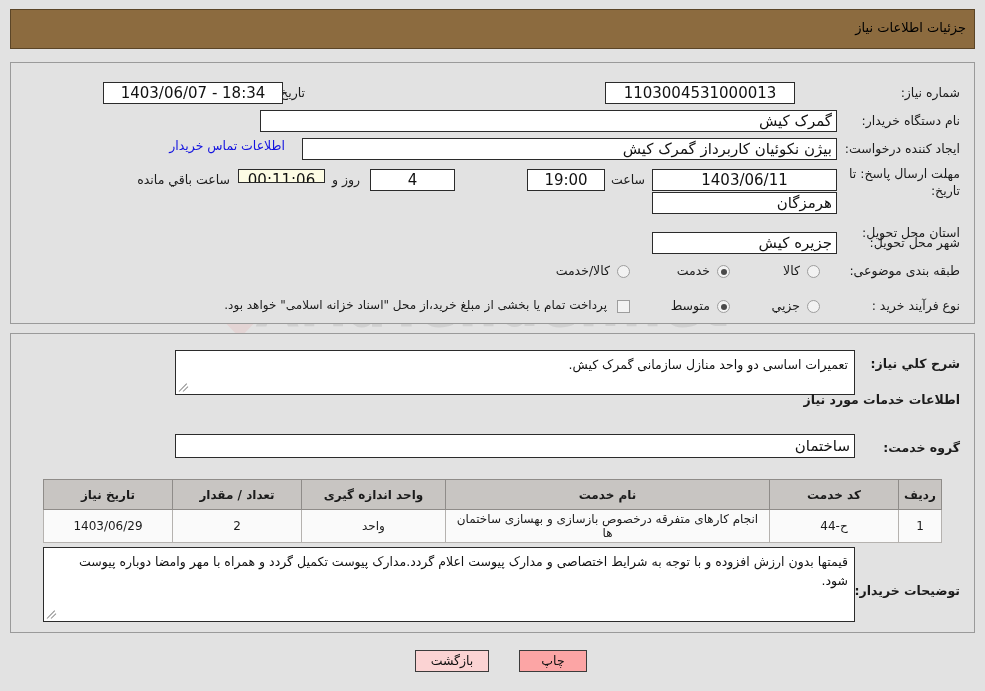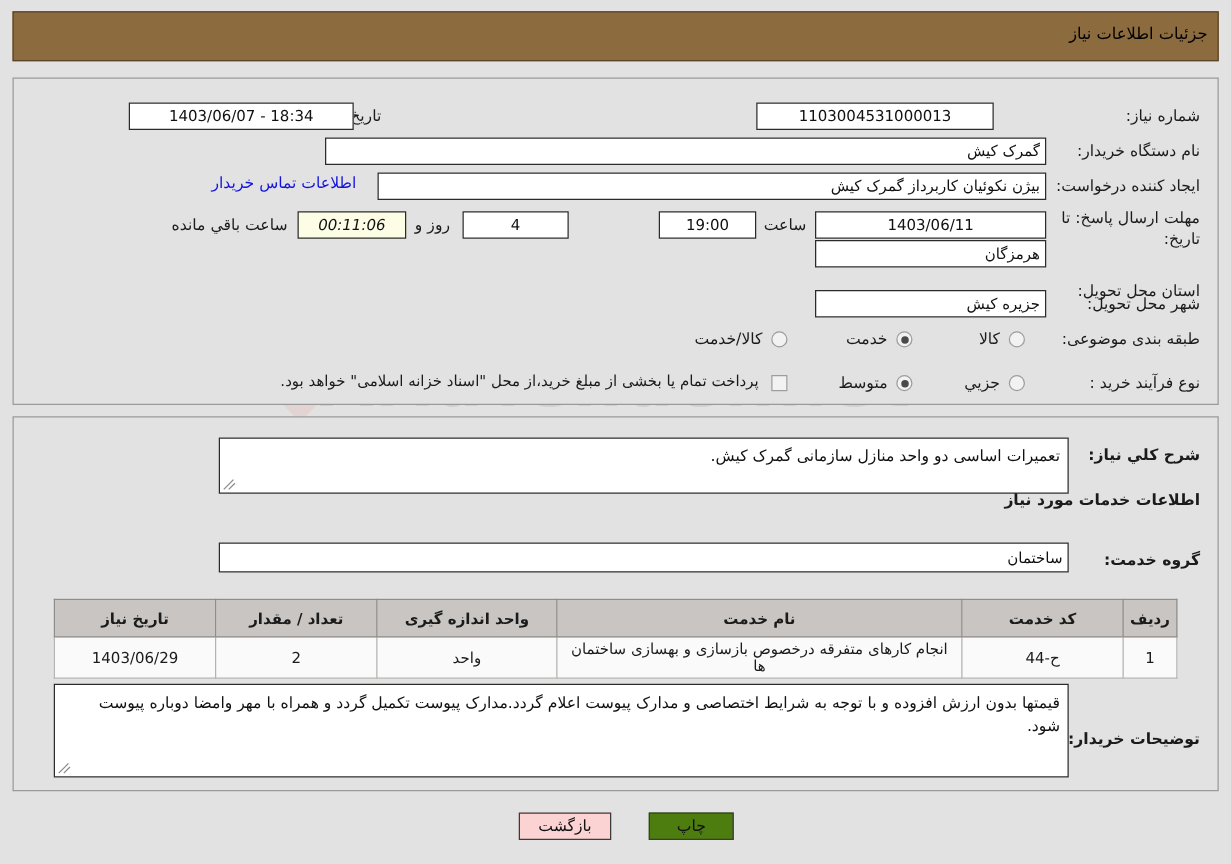--- a/index.html
+++ b/index.html
@@ -94,21 +94,21 @@
     z-index: 2;
   }
   .lbl.b { font-weight: bold; }
   .lbl.sm { font-size: 12px; }
 
   .fld {
     position: absolute;
     background: #ffffff;
     border: 1px solid #2b2b2b;
     box-sizing: border-box;
-    font-size: 12px;
+    font-size: 15px;
     color: #111;
     line-height: 20px;
     padding: 0 4px;
     white-space: nowrap;
     overflow: hidden;
     z-index: 2;
   }
   .fld.c { text-align: center; direction: ltr; }
   .fld.r { text-align: right; }
   .fld.timer {
@@ -218,21 +218,21 @@
     box-sizing: border-box;
     font-size: 12.5px;
     font-family: "DejaVu Sans", "Liberation Sans", sans-serif;
     line-height: 20px;
     text-align: center;
     cursor: pointer;
     z-index: 3;
     color: #111;
   }
   .btn.back { background: #fbd3d3; }
-  .btn.print { background: #4d7c0f; }
+  .btn.print { background: #fca5a5; }
 </style>
 </head>
 <body>
 
 <div class="watermark">
   <div class="wm-shield"></div>
   <div class="wm-shield-in"></div>
   <div class="wm-v"></div>
   <div class="wm-text">AriaTender.net</div>
 </div>
@@ -258,21 +258,21 @@
 
 <div class="lbl" style="right:25px; top:165px; line-height:17px; text-align:right;">
   <span>مهلت ارسال پاسخ: تا</span><br>
   <span>تاریخ:</span>
 </div>
 <div class="fld c" style="right:148px; top:169px; width:185px; height:22px; line-height:20px;">1403/06/11</div>
 <div class="lbl" style="right:340px; top:172px;">ساعت</div>
 <div class="fld c" style="right:380px; top:169px; width:78px; height:22px; line-height:20px;">19:00</div>
 <div class="fld c" style="right:530px; top:169px; width:85px; height:22px; line-height:20px;">4</div>
 <div class="lbl" style="right:625px; top:172px;">روز و</div>
-<div class="fld timer" style="right:660px; top:169px; width:87px; height:22px; line-height:20px;font-style:italic;">00:11:06</div>
+<div class="fld timer" style="right:660px; top:169px; width:87px; height:14px; line-height:20px;">00:11:06</div>
 <div class="lbl" style="right:755px; top:172px;">ساعت باقي مانده</div>
 
 <div class="lbl" style="right:25px; top:225px;">استان محل تحویل:</div>
 <div class="fld r" style="right:148px; top:192px; width:185px; height:22px; line-height:20px;">هرمزگان</div>
 
 <div class="lbl" style="right:25px; top:235px;">شهر محل تحویل:</div>
 <div class="fld r" style="right:148px; top:232px; width:185px; height:22px; line-height:20px;">جزیره کیش</div>
 
 <div class="lbl" style="right:25px; top:263px;">طبقه بندی موضوعی:</div>
 <div class="radio" style="right:165px; top:265px;"></div>

